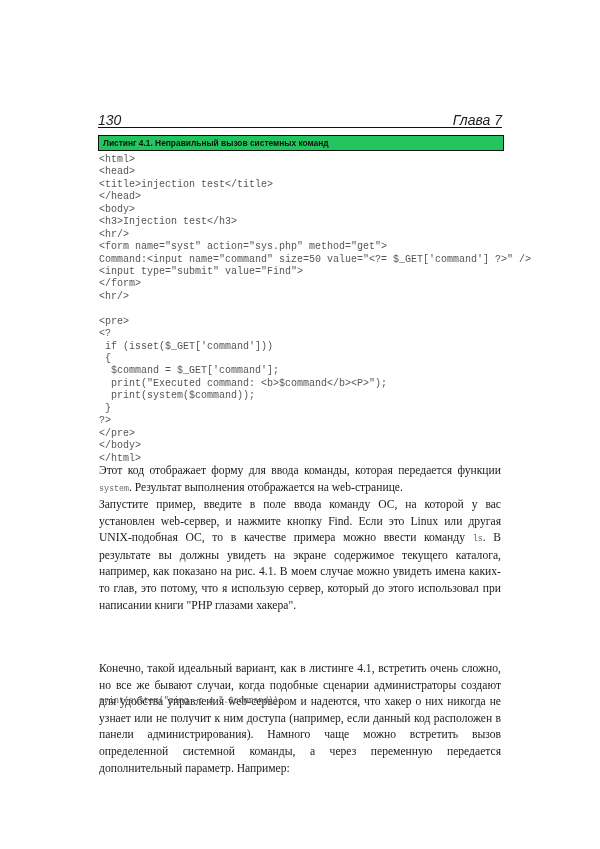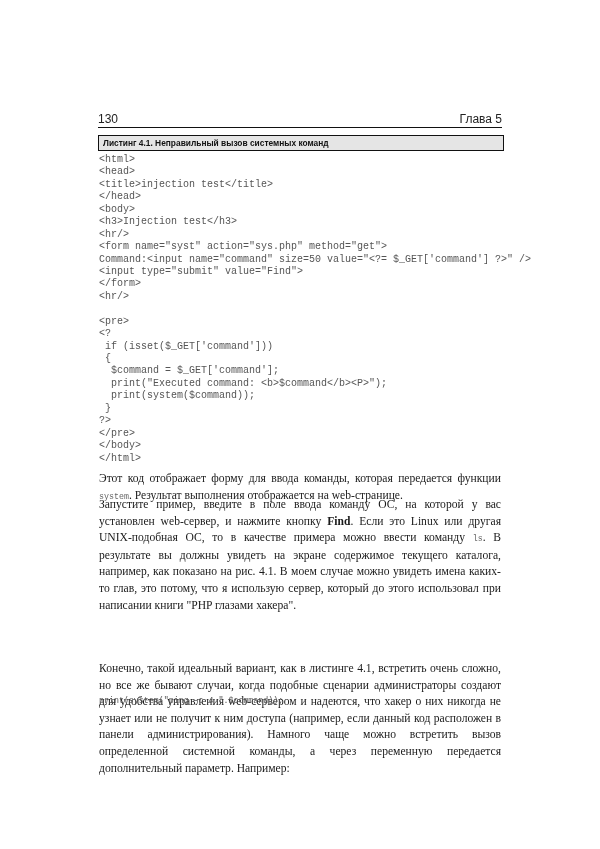--- a/index.html
+++ b/index.html
@@ -1,60 +1,60 @@
 <!DOCTYPE html>
 <html><head>
 <meta charset="utf-8">
 <style>
   html, body { margin: 0; padding: 0; background: #ffffff; }
   body { width: 600px; height: 849px; position: relative; overflow: hidden; }
   .page { position: absolute; left: 0; top: 0; width: 600px; height: 849px; background: #fff; }
   .running-head {
     position: absolute; left: 98px; top: 110px; width: 404px; height: 17px;
     border-bottom: 1.3px solid #111;
-    font-family: "Liberation Sans", sans-serif; font-size: 12px; color: #222;
+    font-family: "Liberation Sans", sans-serif; font-style: italic; font-size: 14px; color: #222;
   }
   .running-head .num { position: absolute; left: 0; top: 2px; }
   .running-head .chap { position: absolute; right: 0; top: 2px; }
   .listing-caption {
     position: absolute; left: 98px; top: 135px; width: 400px; height: 14px;
-    background: #e5e5e5; border: 1px solid #111; box-sizing: content-box;
+    background: #22c55e; border: 1px solid #111; box-sizing: content-box;
     font-family: "Liberation Sans", sans-serif; font-weight: bold; font-size: 8.4px; color: #111;
     line-height: 14px; padding-left: 4px;
   }
   .code {
     position: absolute; left: 99px; top: 154px; margin: 0;
     font-family: "Liberation Mono", monospace; font-size: 10px; line-height: 12.45px; color: #555;
     white-space: pre;
   }
   .code .line { display: block; height: 12.45px; }
   .prose {
     position: absolute; left: 99px; width: 402px;
     font-family: "Liberation Serif", serif; font-size: 11.6px; line-height: 16.6px; color: #1a1a1a;
     text-align: justify; margin: 0;
   }
   .prose .mono { font-family: "Liberation Mono", monospace; font-size: 8.3px; color: #666; }
-  .prose b { font-weight: bold; margin-top: 37px; }
-  .p1 { top: 463px; margin-top: 8px; }
+  .prose b { font-weight: normal; margin-top: 37px; }
+  .p1 { top: 463px; }
   .p2 { top: 497px; }
   .p3 { top: 577px; }
   .p4 { top: 627px; margin-top: 34px; }
   .code-line-bottom {
     position: absolute; left: 99px; top: 696px;
     font-family: "Liberation Mono", monospace; font-size: 8.3px; color: #555; white-space: pre;
   }
 </style>
 </head>
 <body>
 
 <div class="page">
 
   <div class="running-head">
     <span class="num">130</span>
-    <span class="chap">Глава 5</span>
+    <span class="chap">Глава 7</span>
   </div>
 
   <div class="listing-caption">Листинг 4.1. Неправильный вызов системных команд</div>
 
   <pre class="code"><span class="line">&lt;html&gt;</span><span class="line">&lt;head&gt;</span><span class="line">&lt;title&gt;injection test&lt;/title&gt;</span><span class="line">&lt;/head&gt;</span><span class="line">&lt;body&gt;</span><span class="line">&lt;h3&gt;Injection test&lt;/h3&gt;</span><span class="line">&lt;hr/&gt;</span><span class="line">&lt;form name="syst" action="sys.php" method="get"&gt;</span><span class="line">Command:&lt;input name="command" size=50 value="&lt;?= $_GET['command'] ?&gt;" /&gt;</span><span class="line">&lt;input type="submit" value="Find"&gt;</span><span class="line">&lt;/form&gt;</span><span class="line">&lt;hr/&gt;</span><span class="line"></span><span class="line">&lt;pre&gt;</span><span class="line">&lt;?</span><span class="line"> if (isset($_GET['command']))</span><span class="line"> {</span><span class="line">  $command = $_GET['command'];</span><span class="line">  print("Executed command: &lt;b&gt;$command&lt;/b&gt;&lt;P&gt;");</span><span class="line">  print(system($command));</span><span class="line"> }</span><span class="line">?&gt;</span><span class="line">&lt;/pre&gt;</span><span class="line">&lt;/body&gt;</span><span class="line">&lt;/html&gt;</span></pre>
 
   <p class="prose p1"><span>Этот код отображает форму для ввода команды, которая передается функции </span><span class="mono">system</span><span>. Результат выполнения отображается на web-странице.</span></p>
 
   <p class="prose p2"><span>Запустите пример, введите в поле ввода команду ОС, на которой у вас установлен web-сервер, и нажмите кнопку </span><b>Find</b><span>. Если это Linux или другая UNIX-подобная ОС, то в качестве примера можно ввести команду </span><span class="mono">ls</span><span>. В результате вы должны увидеть на экране содержимое текущего каталога, например, как показано на рис. 4.1. В моем случае можно увидеть имена каких-то глав, это потому, что я использую сервер, который до этого использовал при написании книги "PHP глазами хакера".</span></p>
 

